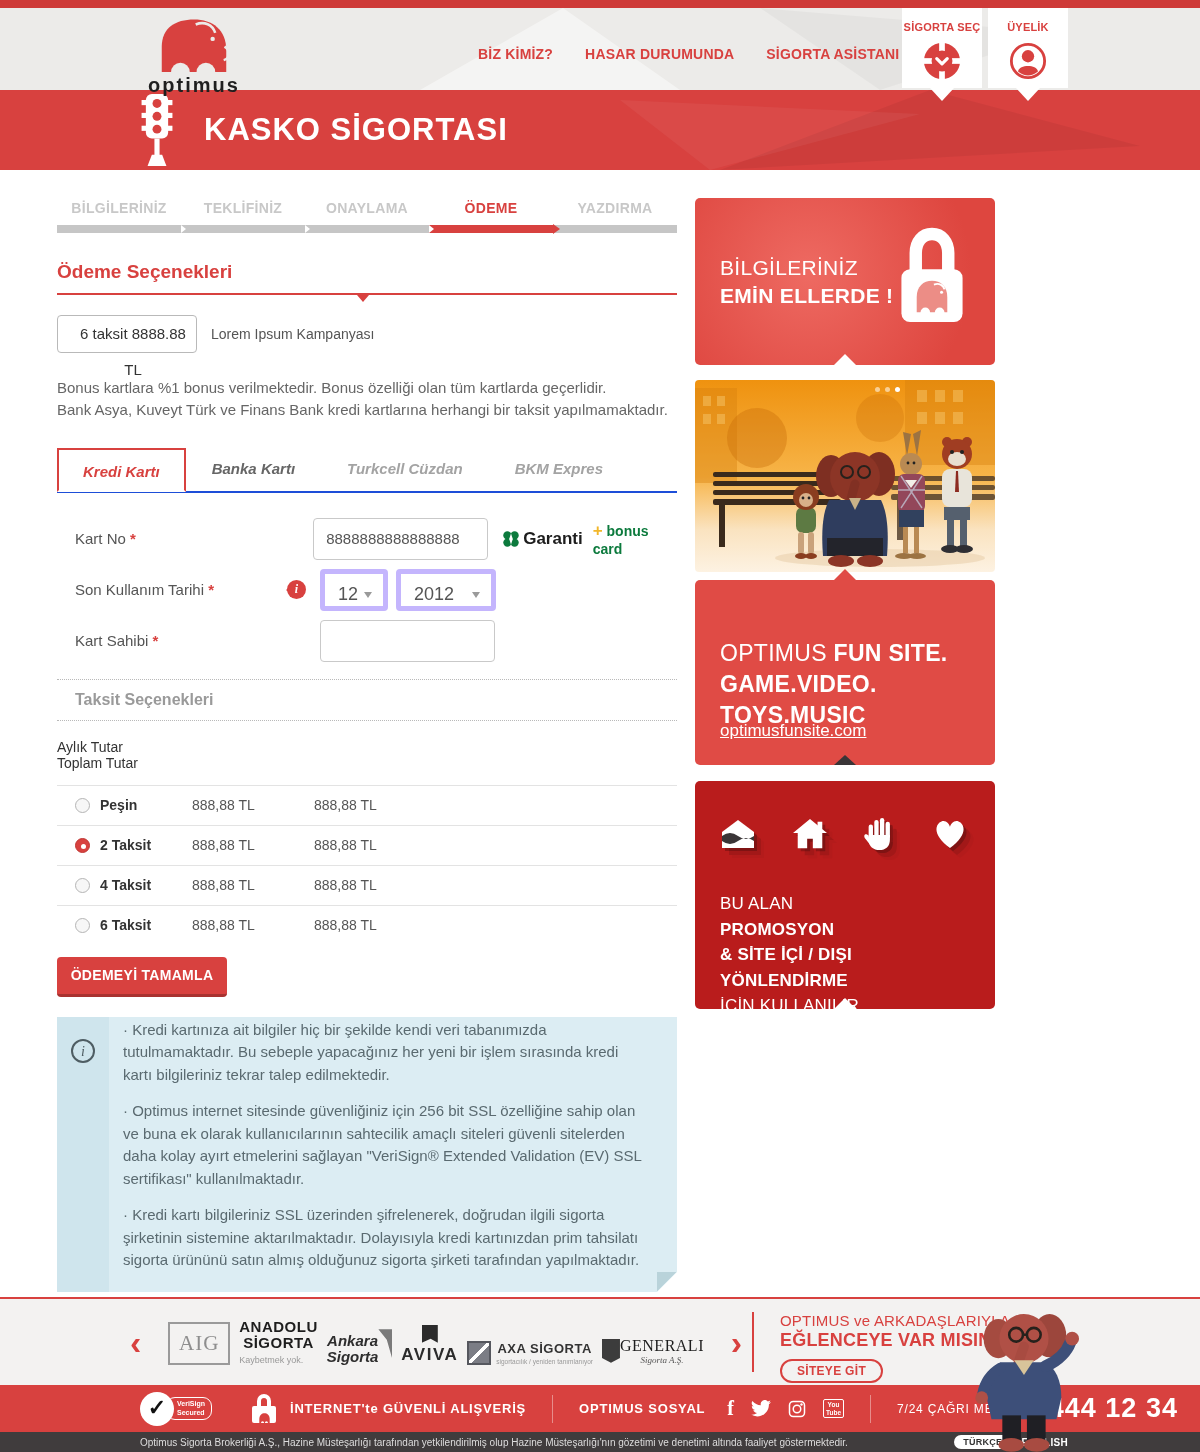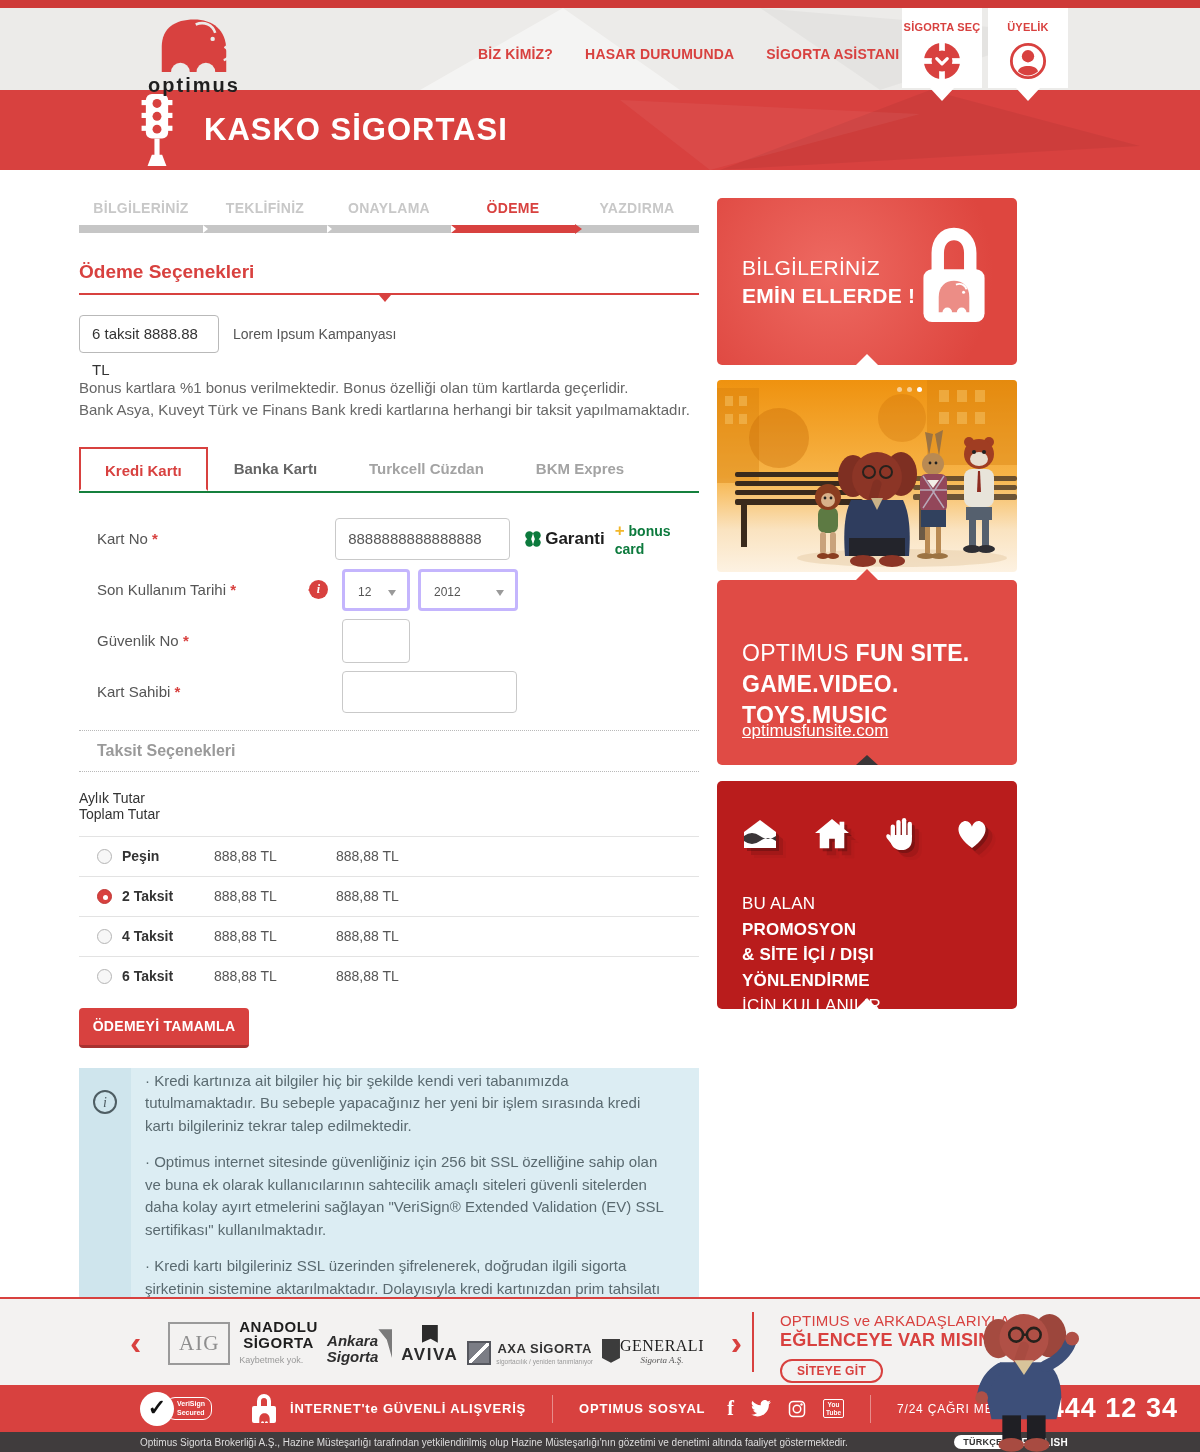--- a/index.html
+++ b/index.html
@@ -23,62 +23,62 @@
   .qbox svg { margin-top:9px; }
 
   
   .banner { height:80px; background:#d8413f; position:relative; z-index:5; overflow:hidden; }
   .banner .poly1 { position:absolute; right:60px; top:0; width:420px; height:80px; background:rgba(0,0,0,.05); clip-path:polygon(0 100%,50% 0,100% 70%); }
   .banner .poly2 { position:absolute; left:620px; top:10px; width:300px; height:70px; background:rgba(255,255,255,.05); clip-path:polygon(0 0,100% 20%,30% 100%); }
   .banner-inner { margin-left:138px; height:100%; display:flex; align-items:center; }
   .banner-title { color:#fff; font-size:31px; font-weight:bold; letter-spacing:1px; margin-left:28px; }
 
   
-  .main { position:relative; margin-left:79px; width:938px; height:1127px; }
+  .main { position:relative; margin-left:57px; width:938px; height:1127px; }
   .left { width:620px; }
 
   
   .steps { padding-top:30px; }
   .step-labels { display:flex; }
   .step-labels div { width:124px; text-align:center; font-size:14px; font-weight:bold; color:#c8c8c8; letter-spacing:.3px; cursor:pointer; }
   .step-labels div.active { color:#d8413f; }
   .step-bar { display:flex; height:8px; margin-top:9px; }
   .seg { width:124px; background:#c6c6c6; position:relative; }
   .seg.active { background:#d8413f; }
   .seg + .seg::before { content:''; position:absolute; left:0; top:0; border-top:4px solid transparent; border-bottom:4px solid transparent; border-left:5px solid #fff; z-index:2; }
   .seg.after-active::before { border-left-color:#d8413f; border-top-width:5px; border-bottom-width:5px; border-left-width:7px; top:-1px; }
 
   
   .sect-title { margin-top:28px; color:#d8413f; font-size:19px; font-weight:bold; }
   .sect-line { margin-top:10px; height:2px; background:#d8413f; position:relative; }
   .sect-line::after { content:''; position:absolute; left:300px; top:2px; border:6px solid transparent; border-top:7px solid #d8413f; }
 
   
   .sel-row { margin-top:20px; display:flex; align-items:center; }
-  .fake-select { width:140px; height:38px; border:1px solid #b9b9b9; border-radius:4px; background:#fff; line-height:36px; padding-left:12px; font-size:15px; color:#333; cursor:pointer; }
+  .fake-select { width:140px; height:38px; border:1px solid #b9b9b9; border-radius:4px; background:#fff; line-height:36px; padding-left:12px; font-size:15px; color:#333; cursor:pointer;text-align:center; }
   .campaign { margin-left:14px; font-size:14px; color:#555; }
 
   .note-p { margin-top:24px; font-size:15px; color:#666; line-height:1.45; }
 
   
-  .tabs { margin-top:26px; display:flex; border-bottom:2px solid #15803d; height:46px; align-items:flex-start; }
+  .tabs { margin-top:26px; display:flex; border-bottom:2px solid #1d4ed8; height:46px; align-items:center;font-style:italic; }
   .tab { font-size:15px; font-weight:bold; padding:0 26px; height:44px; line-height:44px; cursor:pointer; }
   .tab.active { color:#d8413f; border:2px solid #d8413f; border-bottom:2px solid #fff; margin-bottom:-2px; background:#fff; padding:0 24px; }
   .tab.t1 { color:#666; } .tab.t2, .tab.t3 { color:#a3a3a3; }
 
   
   .form { margin-top:24px; }
   .frow { display:flex; align-items:center; margin-bottom:7px; position:relative; min-height:44px; }
   .flabel { width:263px; padding-left:18px; font-size:15px; color:#555; }
   .star { color:#d8413f; font-weight:bold; }
   .inp { height:42px; border:1px solid #c9c9c9; border-radius:4px; font-size:15px; color:#555; padding:0 12px; background:#fff; font-family:"Liberation Sans", sans-serif; }
   .inp.card { width:175px; }
   .inp.cvv { width:68px; height:44px; }
   .inp.holder { width:175px; }
-  .sel { position:relative; height:42px; border:3px solid #c4b5fd; border-radius:4px; background:#fff; line-height:40px; padding-left:13px; font-size:12px; color:#555; cursor:pointer; }
+  .sel { position:relative; height:42px; border:5px solid #c4b5fd; border-radius:4px; background:#fff; line-height:40px; padding-left:13px; font-size:18px; color:#555; cursor:pointer; }
   .sel::after { content:''; position:absolute; right:11px; top:18px; border:4px solid transparent; border-top:6px solid #9a9a9a; }
   .sel.month { width:68px; } .sel.year { width:100px; margin-left:8px; }
   .info-bubble { position:absolute; left:230px; top:12px; width:19px; height:19px; background:#d8413f; border-radius:50%; color:#fff; font-family:"Liberation Serif", serif; font-style:italic; font-weight:bold; font-size:12px; text-align:center; line-height:19px; cursor:pointer; }
   .info-bubble::before { content:''; position:absolute; left:-6px; top:5px; border:5px solid transparent; border-right:6px solid #d8413f; }
   .brandlogos { display:flex; align-items:center; margin-left:14px; gap:10px; }
   .garanti { display:flex; align-items:center; gap:3px; font-size:17px; color:#1d1d1d; font-weight:bold; }
   .bonus { font-size:14px; font-weight:bold; color:#0c7a3d; }
   .bonus .plus { color:#f2b72a; font-size:17px; }
 
   
@@ -329,27 +329,20 @@
       <div class="frow">
         <div class="flabel">
           <span>Son Kullanım Tarihi</span>
           <b class="star">*</b>
         </div>
         <div class="info-bubble">i</div>
         <div class="sel month"><span>12</span></div>
         <div class="sel year"><span>2012</span></div>
       </div>
 
-      <div class="frow">
-        <div class="flabel">
-          <span>Güvenlik No</span>
-          <b class="star">*</b>
-        </div>
-        <input class="inp cvv" style="">
-      </div>
 
       <div class="frow">
         <div class="flabel">
           <span>Kart Sahibi</span>
           <b class="star">*</b>
         </div>
         <input class="inp holder" style="">
       </div>
     </div>
 

